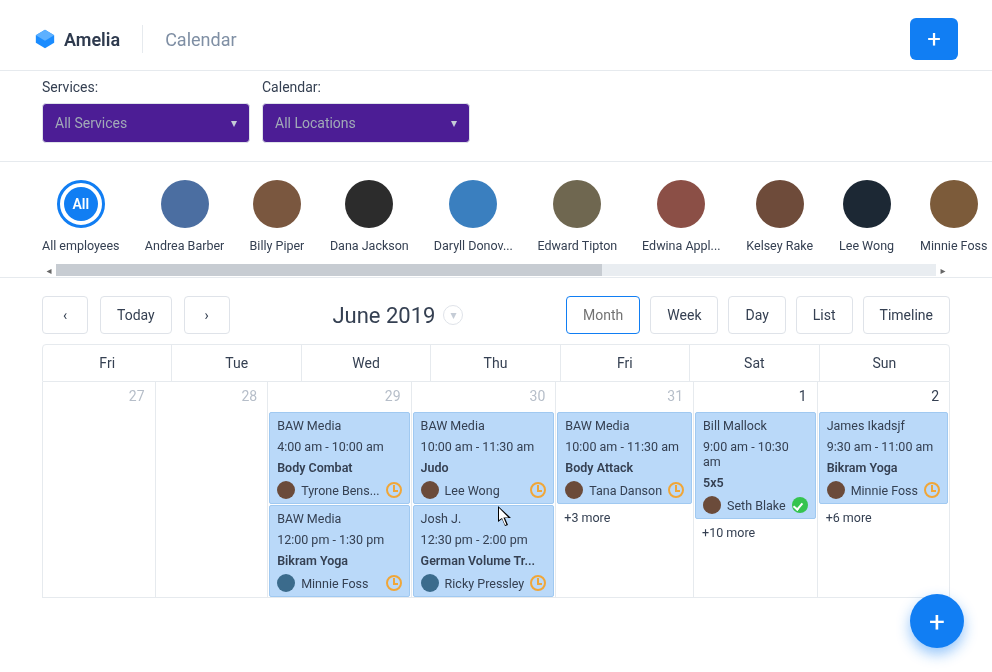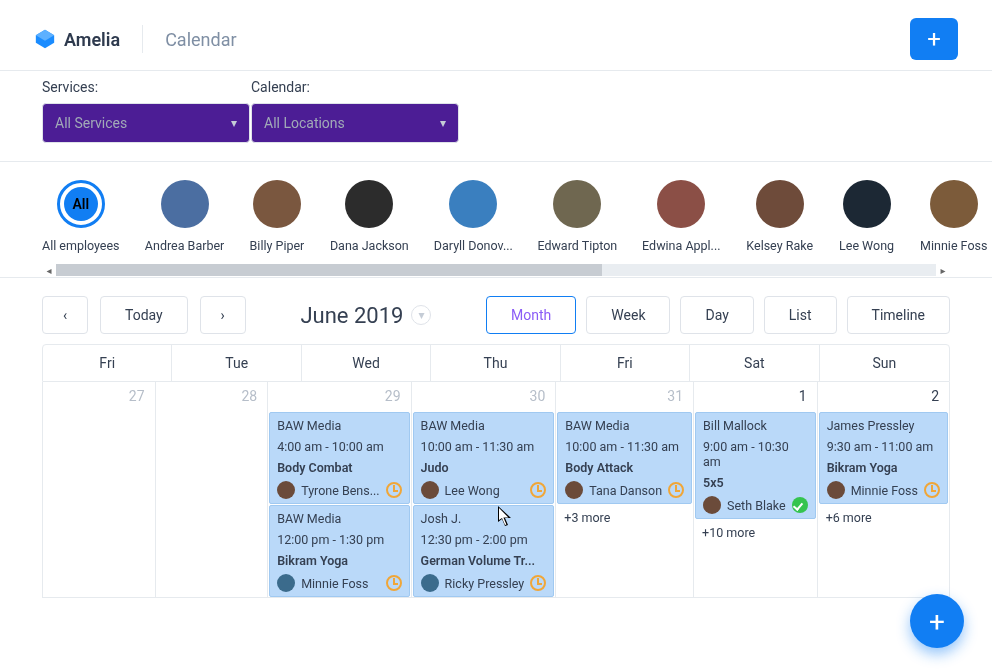--- a/index.html
+++ b/index.html
@@ -3,41 +3,41 @@
 <meta charset="utf-8">
 <style>
   * { box-sizing: border-box; margin: 0; padding: 0; }
   body { font-family: -apple-system, BlinkMacSystemFont, "Segoe UI", Roboto, sans-serif; background: #fff; color: #354052; width: 992px; height: 672px; overflow: hidden; position: relative; }
   .topbar { display: flex; align-items: center; padding: 18px 34px 10px 34px; border-bottom: 1px solid #e6eaee; }
   .logo { display: flex; align-items: center; gap: 8px; font-weight: 600; font-size: 18px; color: #2e3a4e; }
   .logo-icon { width: 22px; height: 22px; }
   .divider-v { width: 1px; height: 28px; background: #e6eaee; margin: 0 22px; }
   .page-title { font-size: 18px; color: #7f8fa4; font-weight: 400; }
   .add-btn { margin-left: auto; width: 48px; height: 42px; border-radius: 6px; background: #117ef3; color: #fff; display: flex; align-items: center; justify-content: center; font-size: 24px; cursor: pointer; }
-  .filters { display: flex; gap: 1px; padding: 8px 60px 18px 42px; border-bottom: 1px solid #e6eaee; }
+  .filters { display: flex; gap: 12px; padding: 8px 60px 18px 42px; border-bottom: 1px solid #e6eaee; }
   .filter { display: flex; flex-direction: column; gap: 8px; }
   .filter-label { font-size: 14px; color: #354052; }
   .select { width: 208px; height: 40px; border: 1px solid #dfe3e9; border-radius: 4px; display: flex; align-items: center; padding: 0 12px; color: #a1aab7; font-size: 14px; justify-content: space-between; cursor: pointer; background:#4c1d95; }
   .chev { color: #c5ccd6; font-size: 12px; }
   .emprow-wrap { padding: 18px 42px 0 42px; border-bottom: 1px solid #e6eaee; }
   .emprow { display: flex; gap: 26px; }
   .emp { display: flex; flex-direction: column; align-items: center; gap: 10px; width: 78px; cursor:pointer; }
   .emp-avatar { width: 48px; height: 48px; border-radius: 50%; background: #8a6d5b; overflow:hidden; display:flex; align-items:center; justify-content:center; color:#fff; font-size:12px; font-weight:600;}
   .emp-avatar.all { background: #fff; border: 3px solid #117ef3; padding:4px; }
-  .emp-avatar.all .inner{ width:100%; height:100%; border-radius:50%; background:#117ef3; color:#000000; display:flex; align-items:center; justify-content:center; font-size:14px;}
+  .emp-avatar.all .inner{ width:100%; height:100%; border-radius:50%; background:#117ef3; color:#ffffff; display:flex; align-items:center; justify-content:center; font-size:14px;}
   .emp-name { font-size: 12.5px; color: #354052; white-space: nowrap; text-align:center; max-width:90px; overflow:hidden; text-overflow:ellipsis;}
   .hscroll { margin-top: 10px; height: 14px; display:flex; align-items:center; }
   .hscroll .arrow{ width:14px; text-align:center; color:#666; font-size:10px; }
   .hscroll .track{ flex:1; height:12px; background:#e9edf1; position:relative; }
   .hscroll .thumb{ position:absolute; left:0; top:0; height:100%; width:62%; background:#c7ccd2; }
   .navrow { display:flex; align-items:center; padding: 18px 42px 10px 42px; }
   .btn { border:1px solid #dfe3e9; background:#fff; height:38px; border-radius:4px; display:flex; align-items:center; justify-content:center; color:#354052; font-size:14px; cursor:pointer; }
   .btn-icon{ width:46px; }
-  .btn-text{ padding:0 24px; }
-  .btn.active{ border-color:#117ef3; color:#8b5cf6; }
+  .btn-text{ padding:0 16px; }
+  .btn.active{ border-color:#117ef3; color:#737373; }
   .navrow .nav-left{ display:flex; gap:12px; }
   .navrow .center{ flex:1; display:flex; align-items:center; justify-content:center; gap:8px; font-size:22px; color:#354052; }
   .navrow .center .dd{ font-size:12px; color:#c5ccd6; border:1px solid #dfe3e9; border-radius:50%; width:20px; height:20px; display:flex; align-items:center; justify-content:center;}
   .view-switch{ display:flex; gap:10px; }
   .cal-wrap{ padding: 0 42px; }
   .cal-head{ display:grid; grid-template-columns: repeat(7, 1fr); border:1px solid #e6eaee; border-radius:4px 4px 0 0; }
   .cal-head div{ text-align:center; padding:10px 0; font-size:14px; color:#354052; border-right:1px solid #e6eaee; }
   .cal-head div:last-child{ border-right:none; }
   .cal-body{ display:grid; grid-template-columns: repeat(7, 1fr); border-left:1px solid #e6eaee; }
   .cell{ border-right:1px solid #e6eaee; border-bottom:1px solid #e6eaee; min-height:46px; position:relative; }
@@ -281,21 +281,21 @@
               <div class="st approved"></div>
             </div>
           </div>
         </div>
         <div class="more">+10 more</div>
       </div>
       <div class="cell">
         <div class="dnum">2</div>
         <div class="events">
           <div class="ev">
-            <div class="t1">James Pressley</div>
+            <div class="t1">James Ikadsjf</div>
             <div class="t2">9:30 am - 11:00 am</div>
             <div class="t3">Bikram Yoga</div>
             <div class="row">
               <div class="av" style="background:#6b4b3a"></div>
               <div class="nm">Minnie Foss</div>
               <div class="st pending"></div>
             </div>
           </div>
         </div>
         <div class="more">+6 more</div>

